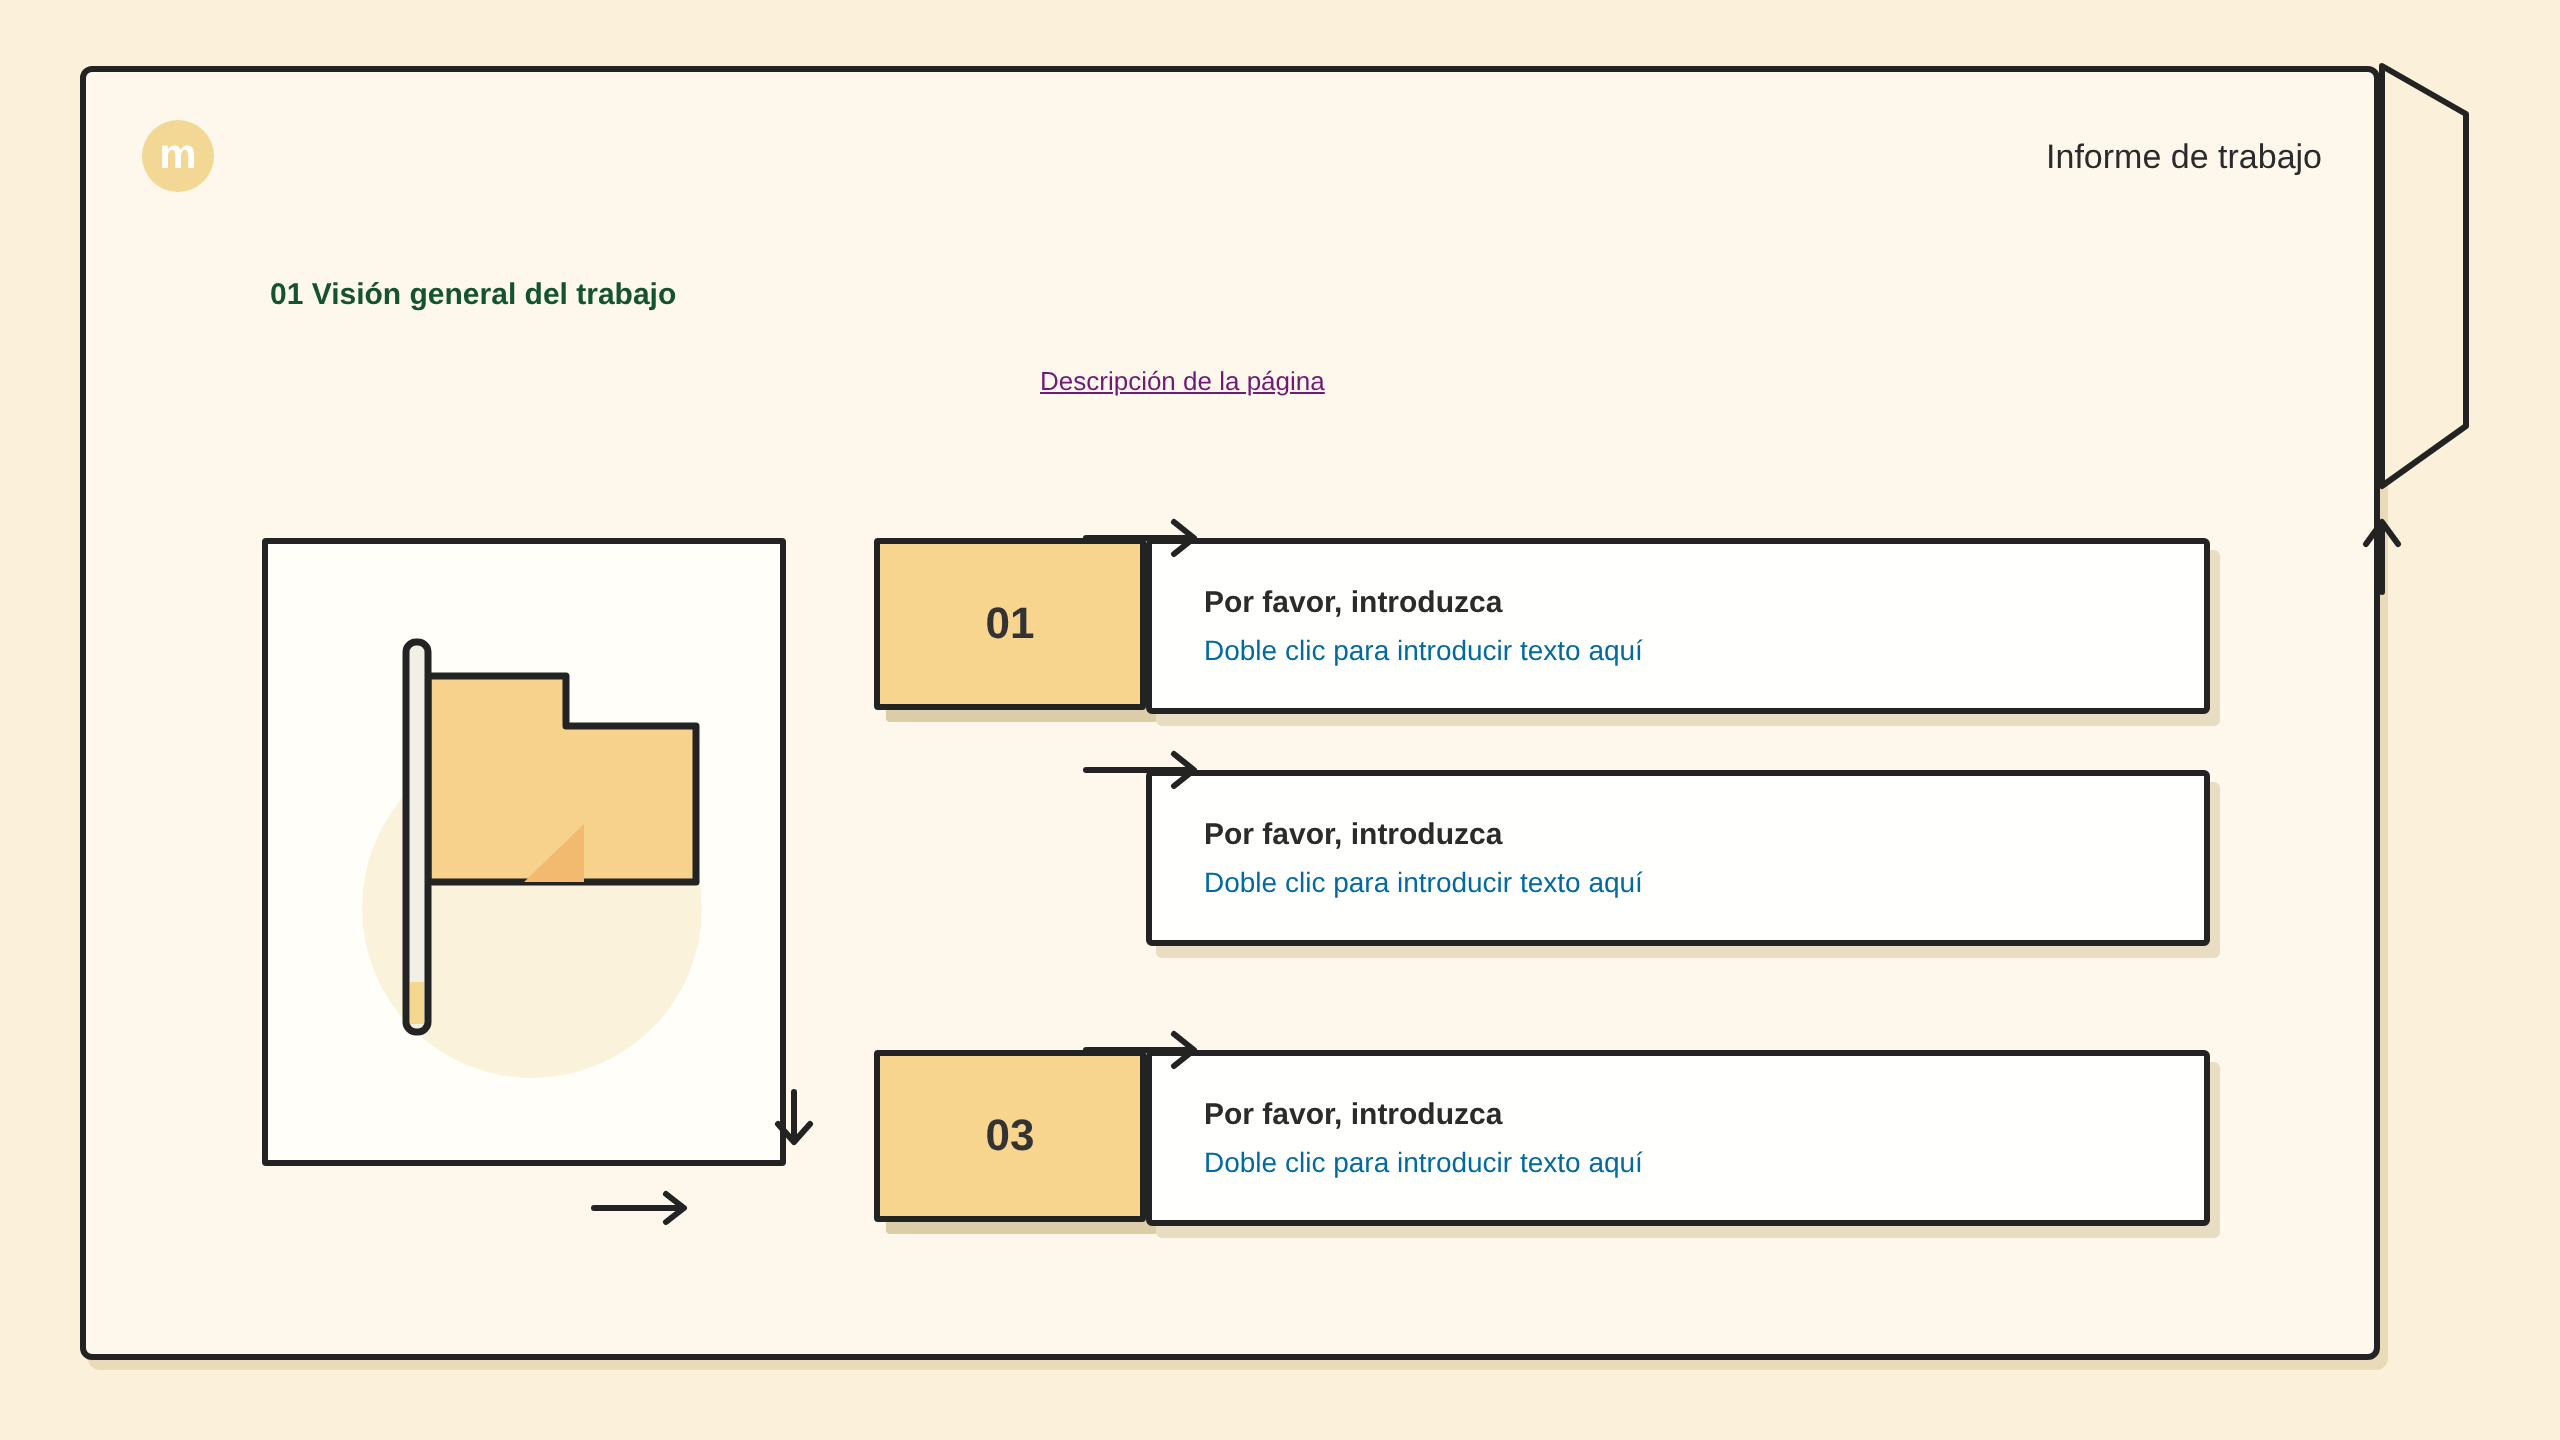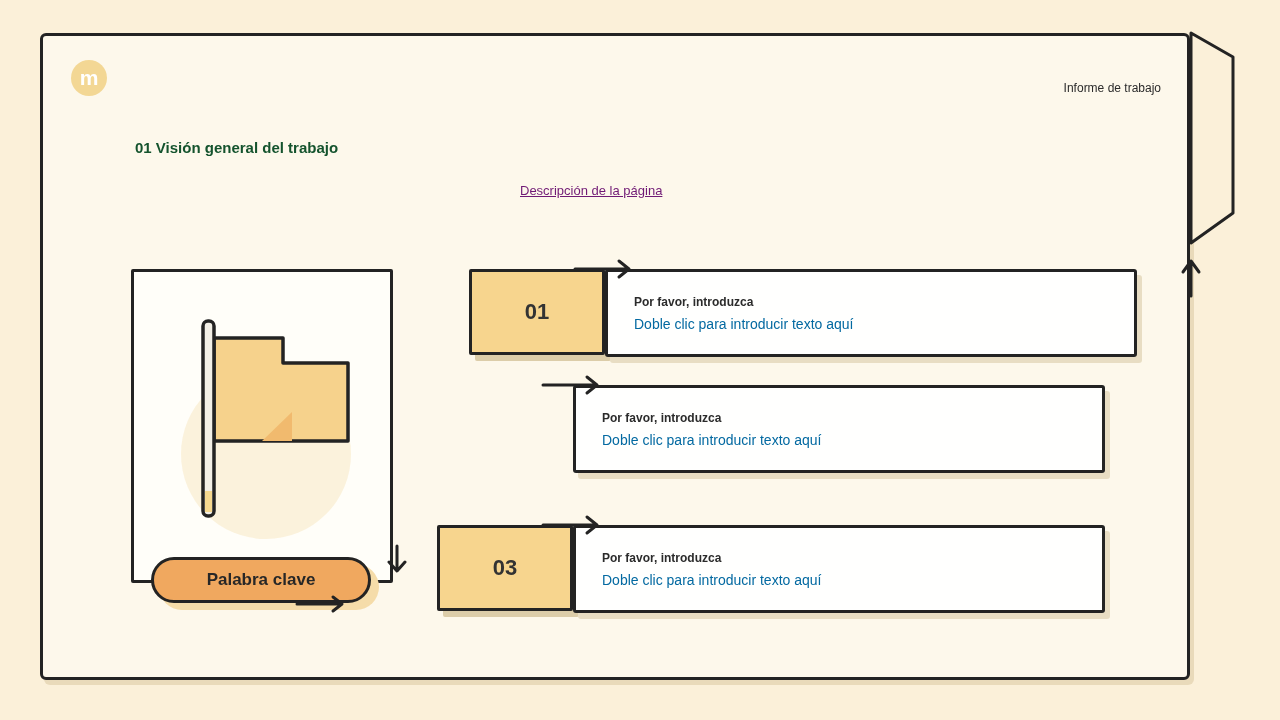--- a/index.html
+++ b/index.html
@@ -13,56 +13,56 @@
     position:absolute; left:40px; top:33px; width:1150px; height:647px;
     background:#FDF8EB; border:3px solid #232323; border-radius:6px;
     box-shadow:4px 5px 0 rgba(201,178,130,0.35); z-index:1;
   }
   .logo {
     position:absolute; left:28px; top:24px; width:36px; height:36px;
     border-radius:50%; background:#F3D794; color:#FFFFFF;
     display:flex; align-items:center; justify-content:center;
     font-size:21px; font-weight:bold;
   }
-  .doc-label { position:absolute; top:33px; right:26px; font-size:12px; color:#2b2b2b;margin-top:12px; }
+  .doc-label { position:absolute; top:33px; right:26px; font-size:17px; color:#2b2b2b; }
   .kicker { position:absolute; left:92px; top:103px; font-size:15px; font-weight:bold; color:#14532d; }
   .desc-placeholder { position:absolute; left:477px; top:147px; font-size:13px; color:#701a75; z-index:1;text-decoration:underline; }
   .main-title {
     position:absolute; left:87px; top:138px; font-size:31px; font-weight:bold;
     color:#2d2d2d; letter-spacing:-0.3px; z-index:2;
   }
   .frame {
     position:absolute; left:88px; top:233px; width:262px; height:314px;
     background:#FFFEF9; border:3px solid #232323; border-radius:2px; z-index:2;
   }
   .arrow-abs { position:absolute; z-index:6; }
   .pill {
     position:absolute; left:108px; top:521px; width:220px; height:46px;
     background:#F0A85F; border:3px solid #232323; border-radius:24px;
     display:flex; align-items:center; justify-content:center;
     font-size:17px; font-weight:bold; color:#272727; z-index:4;
     box-shadow:8px 7px 0 #F5DCA9;
   }
   .row { position:absolute; left:394px; width:668px; height:92px; }
-  .row-1 { top:233px;margin-left:32px; } .row-2 { top:349px; } .row-3 { top:465px;margin-top:24px; }
+  .row-1 { top:233px; } .row-2 { top:349px; } .row-3 { top:465px;margin-top:24px; }
   .numbox {
     position:absolute; left:0; top:0; width:136px; height:86px;
     background:#F7D58E; border:3px solid #232323; border-radius:2px;
     display:flex; align-items:center; justify-content:center;
     font-size:22px; font-weight:bold; color:#333333;
     box-shadow:6px 6px 0 #DCCDA9;
   }
   .textbox {
     position:absolute; left:136px; top:0; width:532px; height:88px;
     background:#FFFFFE; border:3px solid #232323; border-radius:3px;
     box-shadow:5px 6px 0 #E8DDC3;
     display:flex; flex-direction:column; justify-content:center;
     padding-left:26px; gap:7px;
   }
-  .tb-title { font-size:12px; font-weight:bold; color:#2b2b2b; }
+  .tb-title { font-size:15px; font-weight:bold; color:#2b2b2b; }
   .tb-sub { font-size:14px; color:#0369a1; }
   .row-arrow { position:absolute; left:104px; top:-11px; z-index:5; }
   .ribbon { position:absolute; left:1189px; top:31px; z-index:2; }
   .arrow-up { position:absolute; left:1180px; top:256px; z-index:2; }
 </style>
 </head>
 <body>
 
 <div class="stage">
 
@@ -84,23 +84,20 @@
         <path d="M131,172 L161,143 L161,172 Z" fill="#F1BA6E"></path>
         <rect x="72" y="52" width="11" height="195" rx="5" fill="#F2EFE6" stroke="#232323" stroke-width="3.5"></rect>
         <rect x="74" y="222" width="7" height="21" fill="#F5D88F"></rect>
       </svg>
     </div>
 
     <svg class="arrow-abs" style="left:344px;top:508px;" width="20" height="32" viewBox="0 0 20 32">
       <path d="M10,2 V26 M2,18 L10,27 L18,18" fill="none" stroke="#232323" stroke-width="3" stroke-linecap="round" stroke-linejoin="round"></path>
     </svg>
 
-    <div class="pill">
-      <span>Palabra clave</span>
-    </div>
 
     <svg class="arrow-abs" style="left:252px;top:558px;" width="56" height="20" viewBox="0 0 56 20">
       <path d="M2,10 H46 M38,3 L47,10 L38,17" fill="none" stroke="#232323" stroke-width="3" stroke-linecap="round" stroke-linejoin="round"></path>
     </svg>
 
     <div class="row row-1">
       <svg class="row-arrow" width="64" height="22" viewBox="0 0 64 22">
         <path d="M2,11 H54 M46,3 L56,11 L46,19" fill="none" stroke="#232323" stroke-width="3" stroke-linecap="round" stroke-linejoin="round"></path>
       </svg>
       <div class="numbox">

